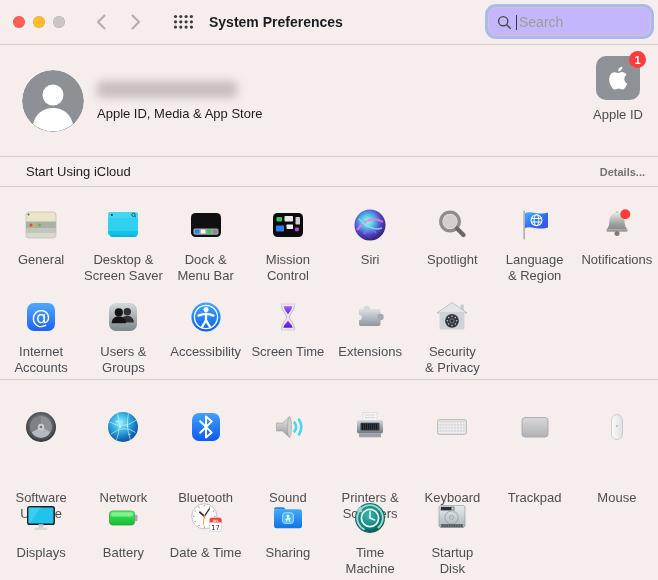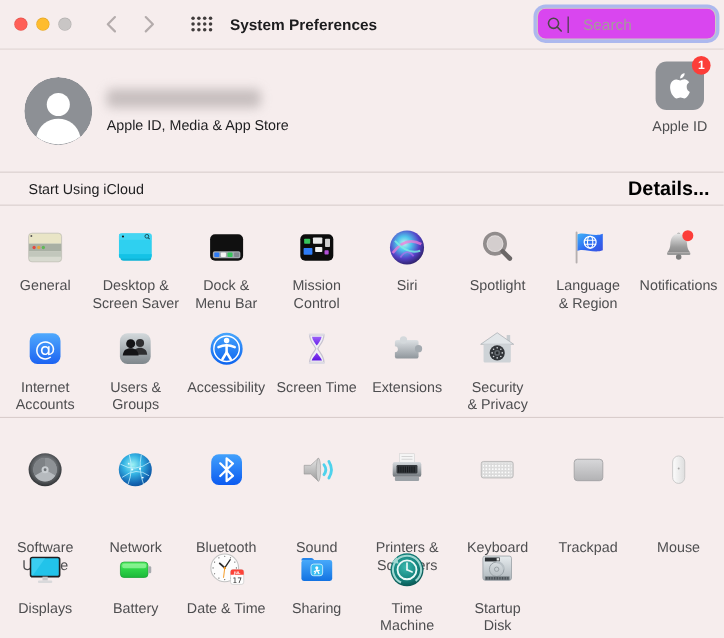--- a/index.html
+++ b/index.html
@@ -17,23 +17,23 @@
   .toolbar{height:44px;display:flex;align-items:center;position:relative;background:#f6eded;}
   .traffic{display:flex;gap:8px;margin-left:13px;}
   .tl{width:12px;height:12px;border-radius:50%;box-shadow:inset 0 0 0 .5px rgba(0,0,0,.12);}
   .tl.red{background:#ff5f57;} .tl.yellow{background:#febc2e;} .tl.gray{background:#c9c6c5;}
   .navbtns{display:flex;gap:13px;margin-left:27px;}
   .navbtn{width:20px;height:20px;display:flex;align-items:center;justify-content:center;}
   .gridbtn{margin-left:28px;display:flex;align-items:center;}
   .tb-title{font-size:14px;font-weight:700;color:#1c1c1e;margin-left:15px;}
   .search{
     position:absolute;right:7px;top:7px;width:163px;height:29px;
-    background:#d946ef;border:1px solid #cfc6c6;border-radius:8px;
+    background:#c4b5fd;border:1px solid #cfc6c6;border-radius:8px;
     box-shadow:0 0 0 3px rgba(124,148,238,.6);
-    display:flex;align-items:flex-end;padding-left:11px;
+    display:flex;align-items:flex-end;
   }
   .search .mag{position:absolute;left:8px;top:7px;}
   .search .caret{position:absolute;left:27px;top:7px;width:1px;height:15px;background:#3a3a3a;}
   .search input{
     width:100%;height:100%;border:none;outline:none;background:transparent;
     font-family:"Liberation Sans","DejaVu Sans",sans-serif;
     font-size:14px;color:#222;padding:0 8px 0 30px;
   }
   .search input::placeholder{color:#a49b9b;}
 
@@ -44,21 +44,21 @@
   .redacted{width:140px;height:17px;border-radius:4px;background:#b3abab;filter:blur(5px);opacity:.7;}
   .acct-sub{font-size:13px;color:#1d1d1f;margin-top:8px;}
   .appleid-block{position:absolute;right:2px;top:11px;width:76px;display:flex;flex-direction:column;align-items:center;}
   .appleid-tile{position:relative;width:44px;height:44px;border-radius:10px;background:#8e9196;display:flex;align-items:center;justify-content:center;}
   .appleid-badge{position:absolute;top:-5px;right:-6px;min-width:17px;height:17px;border-radius:9px;background:#fc3d39;color:#fff;font-size:11px;font-weight:700;display:flex;align-items:center;justify-content:center;padding:0 4px;}
   .appleid-label{font-size:13px;color:#4e4e50;margin-top:7px;}
 
   
   .icloud{height:29px;display:flex;align-items:center;justify-content:space-between;padding:0 13px 0 26px;}
   .icloud-label{font-size:13px;color:#1d1d1f;}
-  .icloud-details{font-size:18px;font-weight:700;color:#000000;cursor:pointer;}
+  .icloud-details{font-size:11px;font-weight:700;color:#737373;cursor:pointer;}
 
   
   .grid-row{display:grid;grid-template-columns:repeat(8,1fr);}
   .row-a1{height:107px;} .row-a1 .cell{padding-top:18px;}
   .row-a2{height:85px;}  .row-a2 .cell{padding-top:3px;}
   .row-b1{height:109px;} .row-b1 .cell{padding-top:27px;gap:36px;}
   .row-b2{height:91px;}  .row-b2 .cell{padding-top:9px;}
   .cell{display:flex;flex-direction:column;align-items:center;cursor:default;}
   .tile{width:40px;height:40px;flex:0 0 auto;}
   .tile svg{display:block;}

